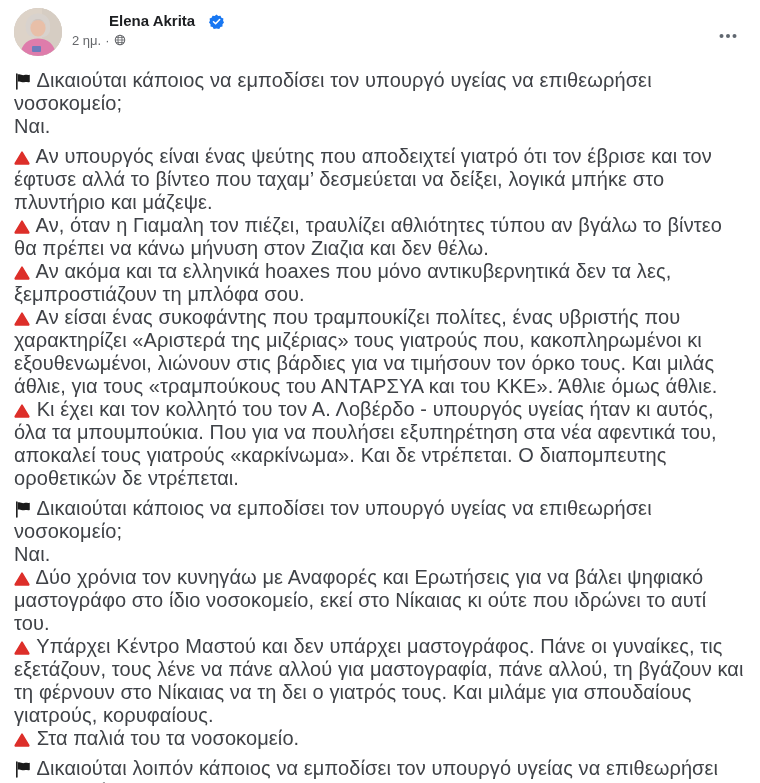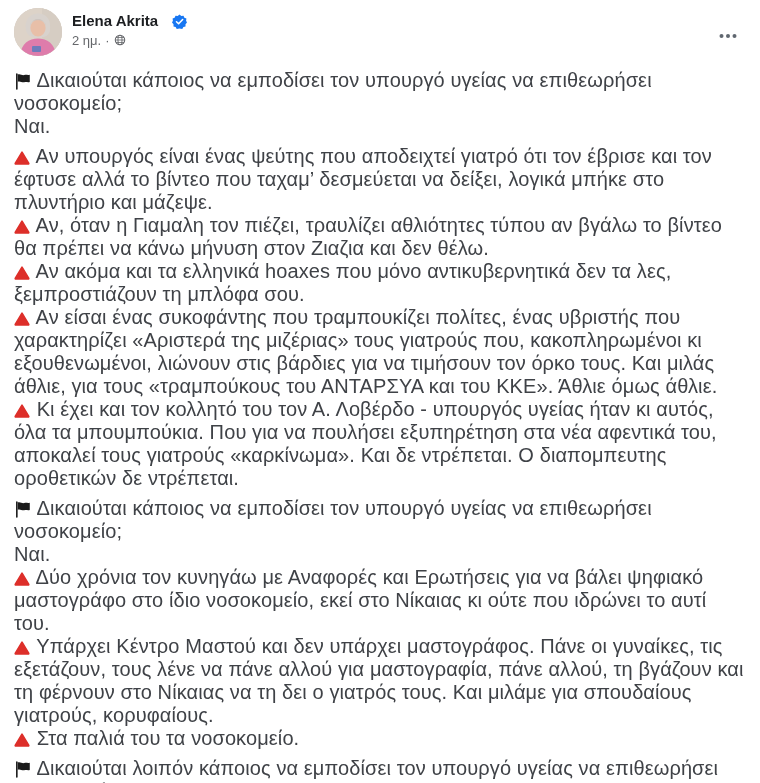--- a/index.html
+++ b/index.html
@@ -33,20 +33,21 @@
     cursor: pointer;
     box-shadow: inset 0 0 0 1px rgba(0,0,0,.08);
     background: #ddd3c8;
   }
   .avatar svg { display: block; }
   .hmeta { padding-top: 3px; }
   .name-row {
     display: flex;
     align-items: center;
     gap: 14px;
+    margin-left: 37px;
   }
   .name {
     font-weight: bold;
     font-size: 15px;
     color: var(--text-primary);
     cursor: pointer;
     line-height: 20px;
   }
   .badge { display: inline-flex; }
   .badge svg { display: block; }

